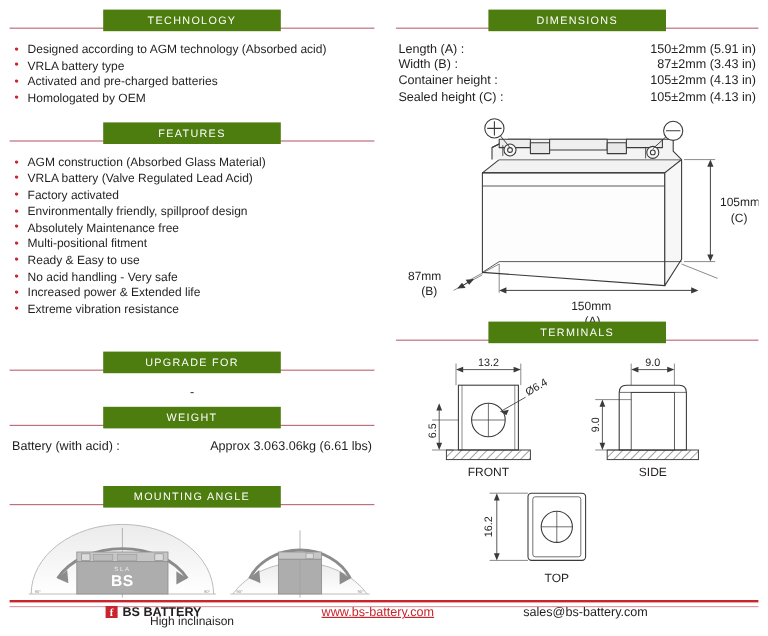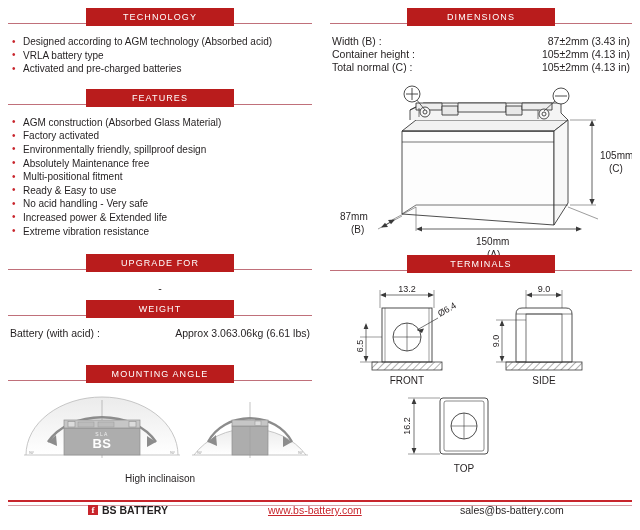--- a/index.html
+++ b/index.html
@@ -33,21 +33,21 @@
     height: 1px;
     background: #c0707a;
   }
   .banner .plate {
     position: absolute;
     left: 50%;
     transform: translateX(-50%);
     top: 0;
     width: 148px;
     height: 18px;
-    background: #b91c1c;
+    background: #4d7c0f;
     color: #ffffff;
     font-size: 9px;
     letter-spacing: 1.1px;
     line-height: 18px;
     text-align: center;
     white-space: nowrap;
   }
 
   
   ul.bullets {
@@ -130,58 +130,60 @@
     width: 10px; height: 10px;
     background: #c8252c;
     color: #ffffff;
     font-family: "Liberation Serif", serif;
     font-weight: bold;
     font-size: 9px;
     line-height: 10px;
     text-align: center;
   }
   .footer .site { position: absolute; left: 268px; color: #c8252c; text-decoration: underline; }
-  .footer .mail { position: absolute; left: 460px; color: #231f20; }
+  .footer .mail { position: absolute; left: 436px; color: #231f20; }
 
   .dim-text { font-size: 10px; }
 </style>
 </head>
 <body>
 
 <div class="page">
 
   <div class="col col-left">
 
     <div class="banner" style="margin-top:8px;">
       <div class="rule"></div>
       <div class="plate">TECHNOLOGY</div>
     </div>
     <ul class="bullets">
       <li>Designed according to AGM technology (Absorbed acid)</li>
       <li>VRLA battery type</li>
       <li>Activated and pre-charged batteries</li>
+      <li>Homologated by OEM</li>
     </ul>
 
     <div class="banner" style="margin-top:13px;">
       <div class="rule"></div>
       <div class="plate">FEATURES</div>
     </div>
     <ul class="bullets">
       <li>AGM construction (Absorbed Glass Material)</li>
+      <li>VRLA battery (Valve Regulated Lead Acid)</li>
       <li>Factory activated</li>
       <li>Environmentally friendly, spillproof design</li>
       <li>Absolutely Maintenance free</li>
       <li>Multi-positional fitment</li>
       <li>Ready &amp; Easy to use</li>
       <li>No acid handling - Very safe</li>
       <li>Increased power &amp; Extended life</li>
       <li>Extreme vibration resistance</li>
     </ul>
 
-    <div class="banner" style="margin-top:16px;">
+    <div class="banner" style="margin-top:28px;">
       <div class="rule"></div>
       <div class="plate">UPGRADE FOR</div>
     </div>
     <div class="dash-row">-</div>
 
     <div class="banner" style="margin-top:4px;">
       <div class="rule"></div>
       <div class="plate">WEIGHT</div>
     </div>
     <div class="kv" style="margin-top:4px;">
@@ -243,29 +245,33 @@
 
   <div class="col col-right">
 
     <div class="banner" style="margin-top:8px;">
       <div class="rule"></div>
       <div class="plate">DIMENSIONS</div>
     </div>
 
     <div style="margin-top:2px;">
       <div class="kv">
+        <span class="k">Length (A) :</span>
+        <span class="v">150±2mm (5.91 in)</span>
+      </div>
+      <div class="kv">
         <span class="k">Width (B) :</span>
         <span class="v">87±2mm (3.43 in)</span>
       </div>
       <div class="kv">
         <span class="k">Container height :</span>
         <span class="v">105±2mm (4.13 in)</span>
       </div>
       <div class="kv">
-        <span class="k">Total normal (C) :</span>
+        <span class="k">Sealed height (C) :</span>
         <span class="v">105±2mm (4.13 in)</span>
       </div>
     </div>
 
     <svg class="fig" width="302" height="180" viewBox="0 0 302 180" style="margin-top:4px;">
       <g stroke="#3a3a3a" fill="none" stroke-width="0.9" stroke-linejoin="round">
 
         <path d="M72,52 L72,135 L224,146 L224,52 Z" fill="#fdfdfd"></path>
 
         <path d="M72,52 L86,41 L238,41 L224,52 Z" fill="#f2f2f2"></path>

